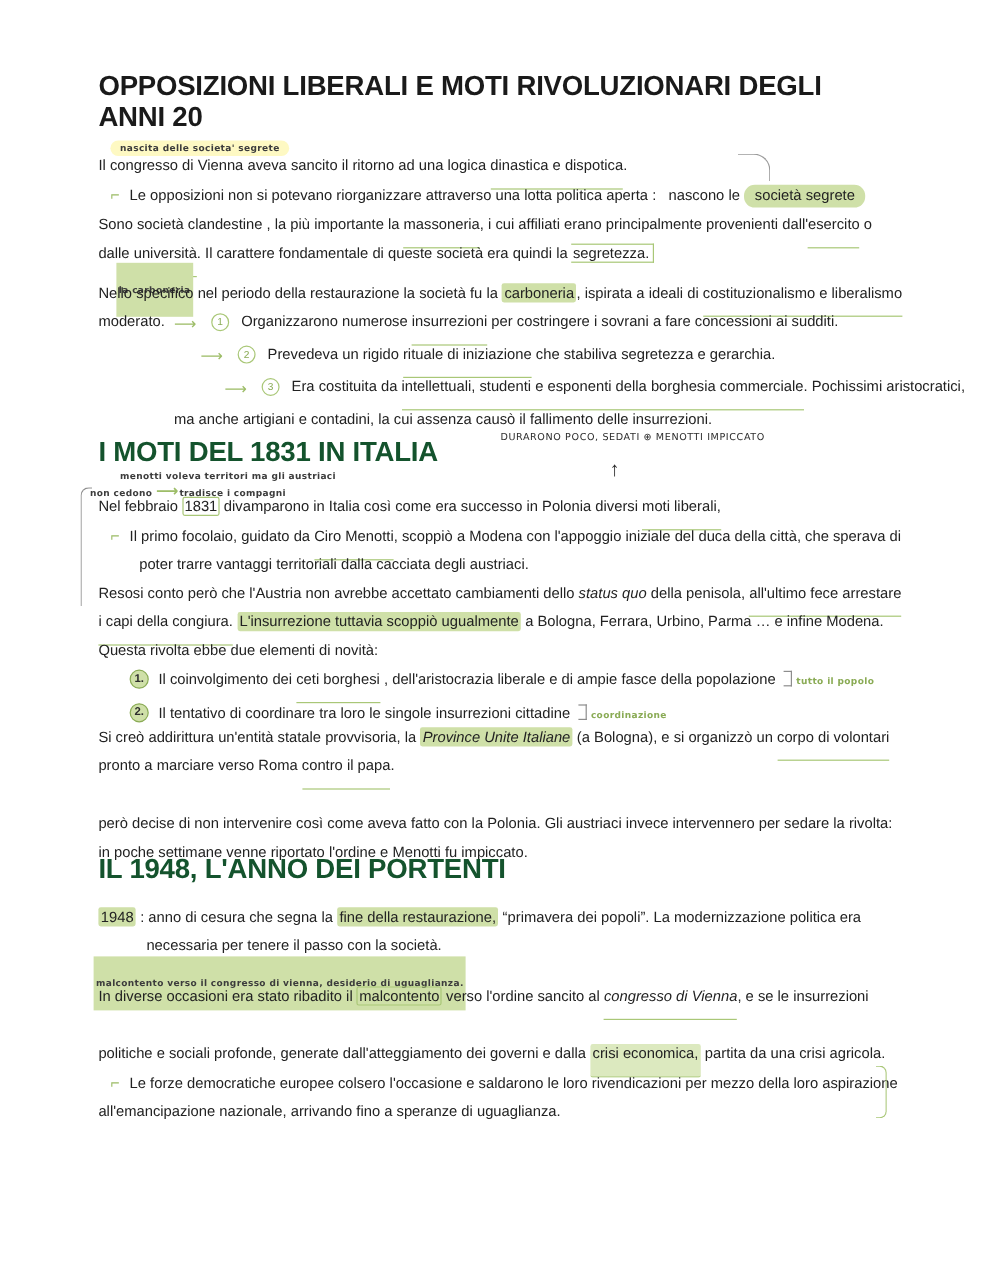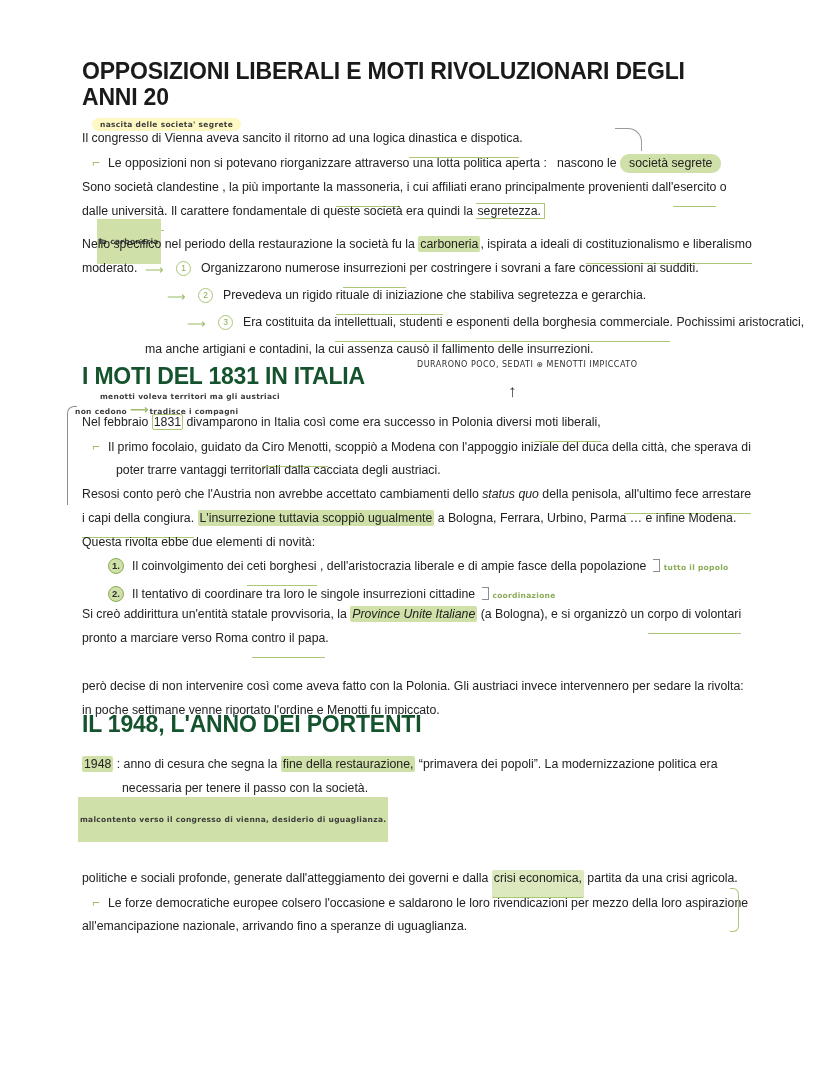--- a/index.html
+++ b/index.html
@@ -349,20 +349,23 @@
     <span class="hl">1948</span><span> : anno di cesura che segna la </span><span class="hl">fine della restaurazione,</span><span> “primavera dei popoli”. La modernizzazione politica era</span>
   </div>
   <div class="abs para" style="left:122px; top:776px; width:700px;">
     <span>necessaria per tenere il passo con la società.</span>
   </div>
 
   <div class="abs" style="left:78px; top:797px;">
     <span class="hand hand-hl">malcontento verso il congresso di vienna, desiderio di uguaglianza.</span>
   </div>
 
+  <div class="abs para" style="left:82px; top:818px; width:740px;">
+    <span>In diverse occasioni era stato ribadito il </span><span class="box">malcontento</span><span> verso l'ordine sancito al </span><span class="ul ital">congresso di Vienna</span><span>, e se le insurrezioni</span>
+  </div>
 
 
   <div class="abs para" style="left:82px; top:866px; width:740px;">
     <span>politiche e sociali profonde, generate dall'atteggiamento dei governi e dalla </span><span class="hl-soft ul">crisi economica,</span><span> partita da una crisi agricola.</span>
   </div>
 
   <div class="abs para" style="left:92px; top:890px; width:700px;">
     <span class="sub-arrow">⌐</span><span>Le forze democratiche europee colsero l'occasione e saldarono le loro rivendicazioni per mezzo della loro aspirazione</span>
   </div>
   <div class="abs para" style="left:82px; top:914px; width:700px;">

